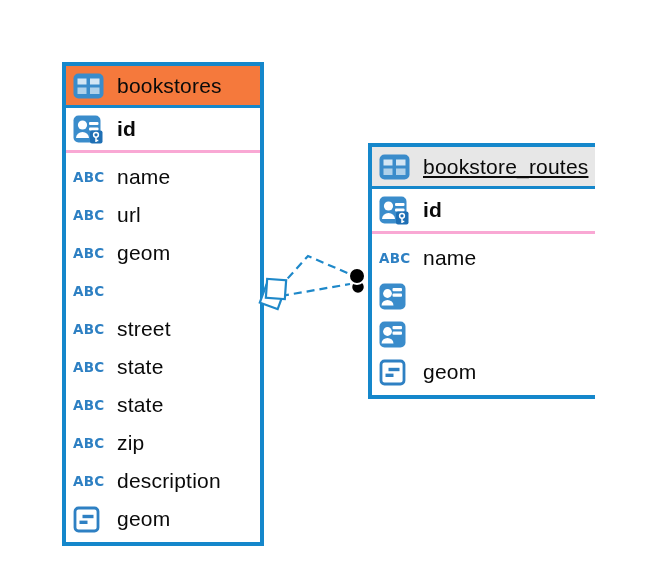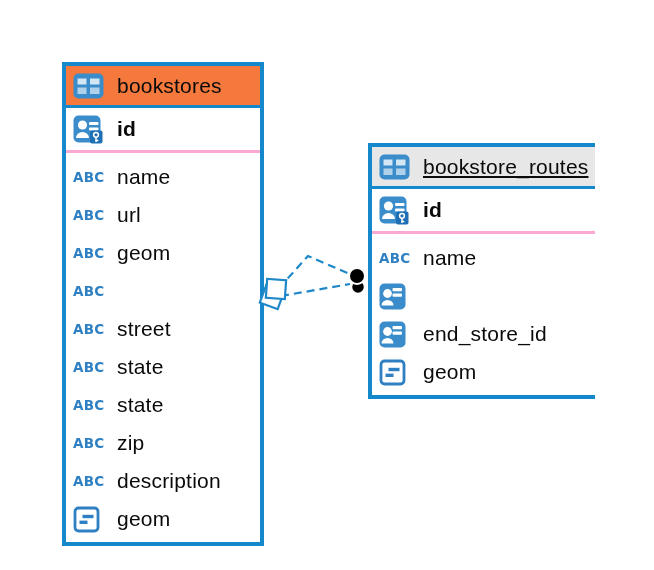--- a/index.html
+++ b/index.html
@@ -192,21 +192,20 @@
         <div class="crow">
           <span class="icon">
             <svg width="27" height="27" viewBox="0 0 27 27">
               <rect x="0.5" y="0.5" width="26" height="26" rx="5" fill="#3A8CCB"></rect>
               <rect x="13.5" y="5" width="9.5" height="3.2" rx="1" fill="#fff"></rect>
               <rect x="13.5" y="10.5" width="9.5" height="3.2" rx="1" fill="#fff"></rect>
               <circle cx="8.5" cy="10.5" r="4.4" fill="#fff"></circle>
               <path d="M2.5 22.5 a6 5.5 0 0 1 12 0 z" fill="#fff"></path>
             </svg>
           </span>
-          <span class="cname">end_store_id</span>
         </div>
         <div class="crow">
           <span class="icon">
             <svg width="27" height="27" viewBox="0 0 27 27">
               <rect x="2" y="2" width="23" height="23" rx="3.5" fill="#fff" stroke="#2E80C3" stroke-width="2.8"></rect>
               <rect x="9.5" y="8.8" width="11" height="3.4" fill="#2E80C3"></rect>
               <rect x="6.5" y="14.6" width="8" height="3.4" fill="#2E80C3"></rect>
             </svg>
           </span>
           <span class="cname">geom</span>

